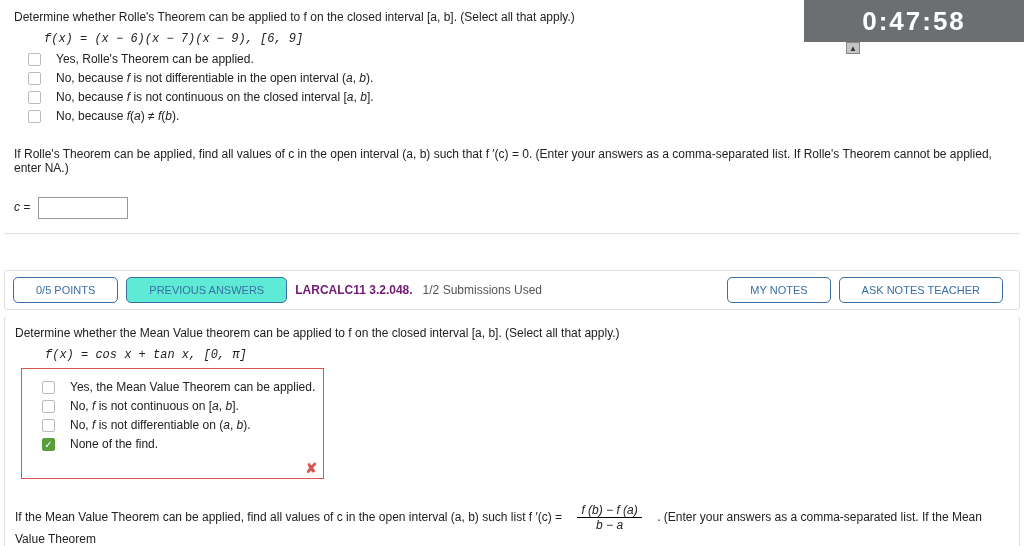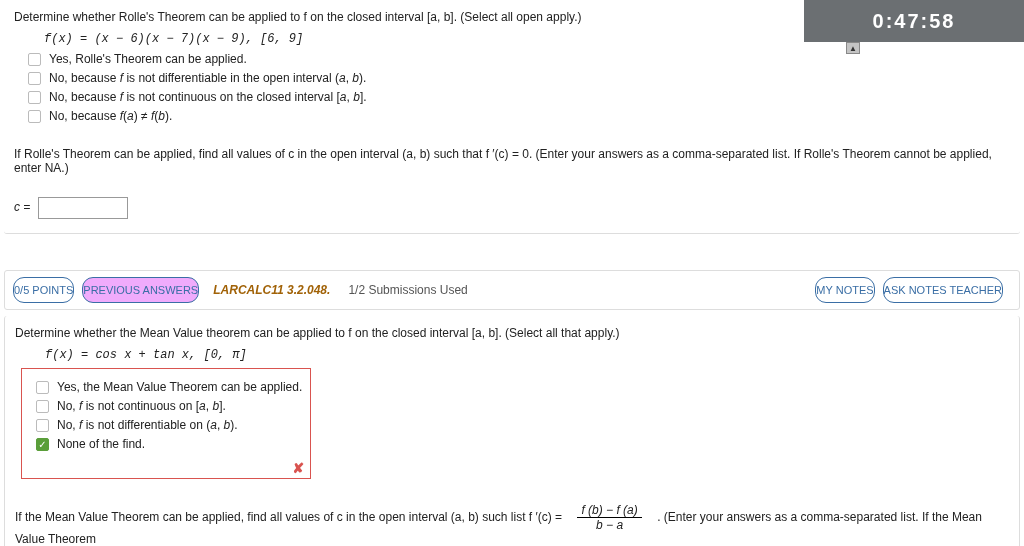--- a/index.html
+++ b/index.html
@@ -14,21 +14,21 @@
     position: relative;
   }
   .timer {
     position: absolute;
     top: 0;
     right: 0;
     width: 220px;
     height: 42px;
     background: #6b6f72;
     color: #fff;
-    font-size: 20px;
+    font-size: 26px;
     font-weight: bold;
     display: flex;
     align-items: center;
     justify-content: center;
     letter-spacing: 2px;
   }
   .scroll-indicator {
     position: absolute;
     top: 42px;
     right: 164px;
@@ -48,20 +48,21 @@
     padding: 8px 10px 14px 10px;
     margin: 0 4px 36px 4px;
   }
   .qblock.first { border-top: none; border-left: none; border-right: none; }
   .question-text { margin-bottom: 6px; line-height: 1.5; }
   .indented { margin-left: 30px; margin-bottom: 6px; font-family: Liberation Mono, monospace; }
   .option {
     display: flex;
     align-items: center;
     margin: 5px 0 5px 14px;
+    gap: 7px;
   }
   .checkbox {
     width: 13px;
     height: 13px;
     border: 1px solid #bbb;
     border-radius: 2px;
     margin-right: 8px;
     display: flex;
     align-items: center;
     justify-content: center;
@@ -84,40 +85,39 @@
     display: flex;
     align-items: center;
     padding: 6px 8px;
     border: 1px solid #ddd;
     border-radius: 3px;
     margin: 0 4px 6px 4px;
   }
   .badge {
     border: 1px solid #3a6ea5;
     color: #3a6ea5;
-    padding: 6px 0;
+    padding: 6px 22px;
     font-size: 11px;
-    border-radius: 11px;
+    border-radius: 5px;
     margin-right: 8px;
     background: #fff;
   }
   .badge.filled {
-    background: #f0abfc;
+    background: #5eead4;
   }
   .assignment-label {
-    color: #a16207;
+    color: #701a75;
     font-weight: bold;
-    margin-left: 6px;
-    font-style: italic;
-  }
-  .sub-used { color: #555; margin-left: 18px; font-weight: normal; }
+    margin-left: 0;
+  }
+  .sub-used { color: #555; margin-left: 10px; font-weight: normal; }
   .spacer { flex: 1; }
   .wrong-box {
     border: 1px solid #d9534f;
-    padding: 6px 8px 22px 0;
+    padding: 6px 8px 22px 6px;
     display: inline-block;
     position: relative;
     margin-left: 6px;
   }
   .wrong-x {
     position: absolute;
     bottom: 2px;
     right: 6px;
     color: #d9534f;
     font-weight: bold;
@@ -136,21 +136,21 @@
 </head>
 <body>
 
 <div class="timer">0:47:58</div>
 <div class="scroll-indicator">▲</div>
 
 <div class="content-wrap">
 
   <div class="qblock first">
     <div class="question-text">
-      <span>Determine whether Rolle's Theorem can be applied to f on the closed interval [a, b]. (Select all open apply.)</span>
+      <span>Determine whether Rolle's Theorem can be applied to f on the closed interval [a, b]. (Select all that apply.)</span>
     </div>
     <div class="indented italic">f(x) = (x − 6)(x − 7)(x − 9),   [6, 9]</div>
 
     <div class="option">
       <span class="checkbox"></span>
       <span>Yes, Rolle's Theorem can be applied.</span>
     </div>
     <div class="option">
       <span class="checkbox"></span>
       <span>No, because <span class="italic">f</span> is not differentiable in the open interval (<span class="italic">a</span>, <span class="italic">b</span>).</span>

